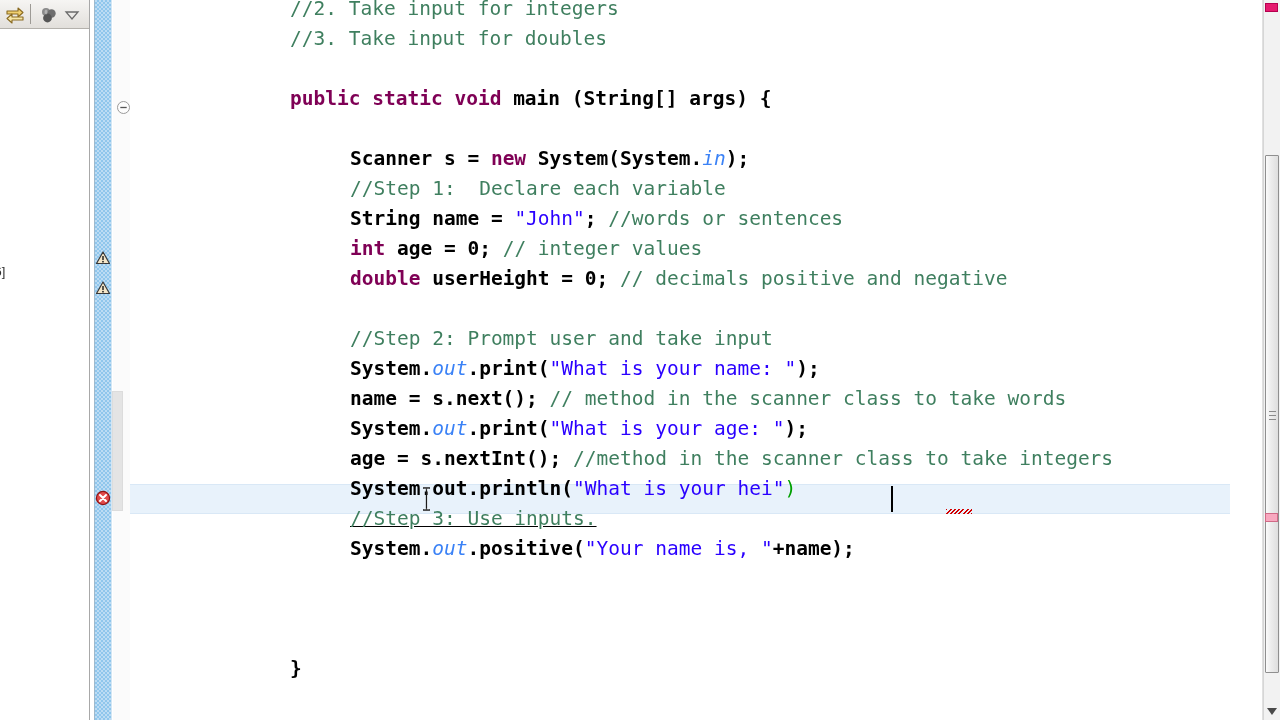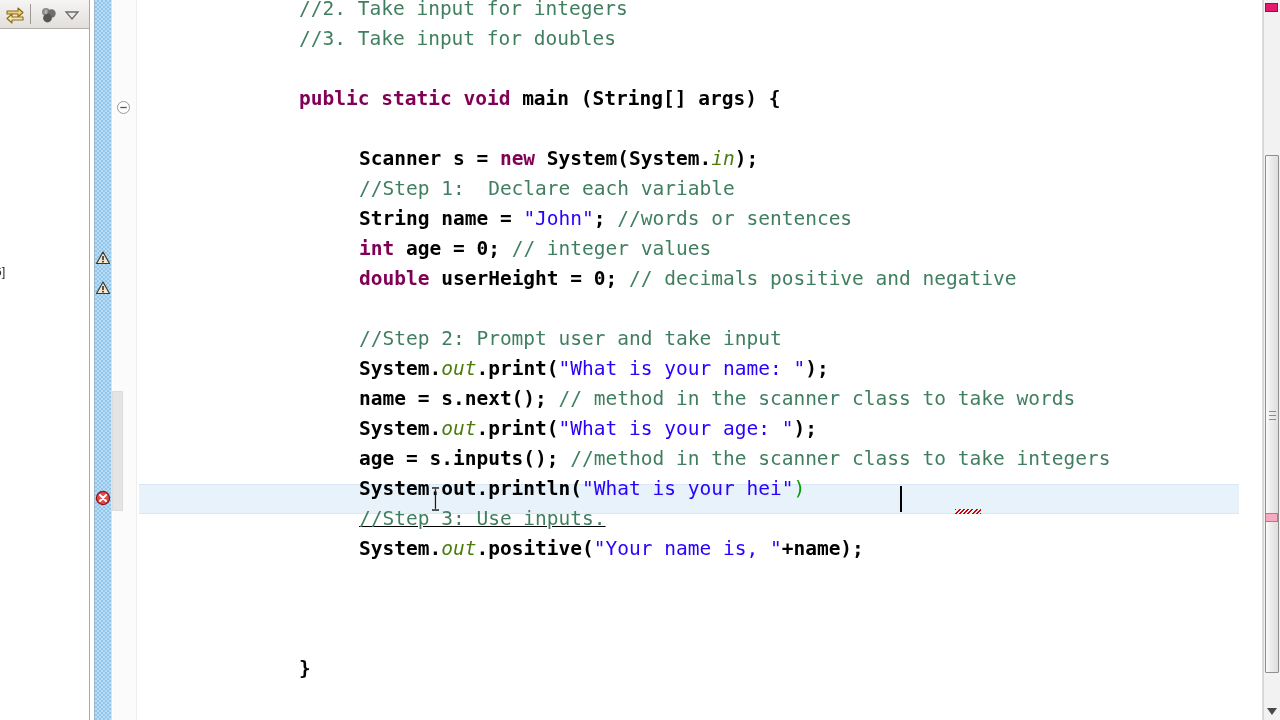--- a/index.html
+++ b/index.html
@@ -134,21 +134,21 @@
     width: 11px;
     height: 120px;
     background: #e4e4e4;
     border: 1px solid #dcdcdc;
     box-sizing: border-box;
   }
 
   
   #code-surface {
     position: absolute;
-    left: 49px; top: 0;
+    left: 40px; top: 0;
     width: 1100px;
     height: 720px;
     background: #ffffff;
     overflow: hidden;
   }
 
   #current-line-highlight {
     position: absolute;
     left: 0; top: 484px;
     width: 1100px;
@@ -169,21 +169,21 @@
     font-size: 19.5px;
     color: #000000;
     letter-spacing: 0px;
   }
 
   
   .kw      { color: #7f0055; font-weight: bold; }
   .typ     { color: #000000; font-weight: bold; }
   .cmt     { color: #3f7f5f; }
   .str     { color: #2a00ff; }
-  .fld     { color: #4d7c0f; font-style: italic; }
+  .fld     { color: #3b82f6; font-style: italic; }
   .plain   { color: #000000; }
   .grn-br  { color: #00a000; }
 
   
   #caret {
     position: absolute;
     left: 808px;
     top: 486px;
     width: 2px;
     height: 26px;
@@ -355,21 +355,21 @@
           <div class="code-line" style="top: 144px; left: 220px;"><span class="typ">Scanner s = </span><span class="kw">new</span><span class="typ"> System(System.</span><span class="fld">in</span><span class="typ">);</span></div>
           <div class="code-line" style="top: 174px; left: 220px;"><span class="cmt">//Step 1:  Declare each variable</span></div>
           <div class="code-line" style="top: 204px; left: 220px;"><span class="typ">String</span><span class="typ"> name = </span><span class="str">"John"</span><span class="typ">; </span><span class="cmt">//words or sentences</span></div>
           <div class="code-line" style="top: 234px; left: 220px;"><span class="kw">int</span><span class="typ"> age = 0; </span><span class="cmt">// integer values</span></div>
           <div class="code-line" style="top: 264px; left: 220px;"><span class="kw">double</span><span class="typ"> userHeight = 0; </span><span class="cmt">// decimals positive and negative</span></div>
           <div class="code-line" style="top: 294px; left: 220px;"></div>
           <div class="code-line" style="top: 324px; left: 220px;"><span class="cmt">//Step 2: Prompt user and take input</span></div>
           <div class="code-line" style="top: 354px; left: 220px;"><span class="typ">System.</span><span class="fld">out</span><span class="typ">.print(</span><span class="str">"What is your name: "</span><span class="typ">);</span></div>
           <div class="code-line" style="top: 384px; left: 220px;"><span class="typ">name = s.next(); </span><span class="cmt">// method in the scanner class to take words</span></div>
           <div class="code-line" style="top: 414px; left: 220px;"><span class="typ">System.</span><span class="fld">out</span><span class="typ">.print(</span><span class="str">"What is your age: "</span><span class="typ">);</span></div>
-          <div class="code-line" style="top: 444px; left: 220px;"><span class="typ">age = s.inputs(); </span><span class="cmt">//method in the scanner class to take integers</span></div>
+          <div class="code-line" style="top: 444px; left: 220px;"><span class="typ">age = s.nextInt(); </span><span class="cmt">//method in the scanner class to take integers</span></div>
           <div class="code-line" style="top: 474px; left: 220px;"><span class="typ">System.out.println(</span><span class="str">"What is your hei"</span><span class="grn-br">)</span></div>
           <div class="code-line" style="top: 504px; left: 220px; text-decoration: underline;"><span class="cmt">//Step 3: Use inputs.</span></div>
           <div class="code-line" style="top: 534px; left: 220px;"><span class="typ">System.</span><span class="fld">out</span><span class="typ">.positive(</span><span class="str">"Your name is, "</span><span class="typ">+name);</span></div>
           <div class="code-line" style="top: 564px; left: 220px;"></div>
           <div class="code-line" style="top: 594px; left: 220px;"></div>
           <div class="code-line" style="top: 624px; left: 220px;"></div>
           <div class="code-line" style="top: 654px; left: 160px;"><span class="typ">}</span></div>
         </div>
 
       <div id="caret" style="left: 761px; top: 486px;"></div>

